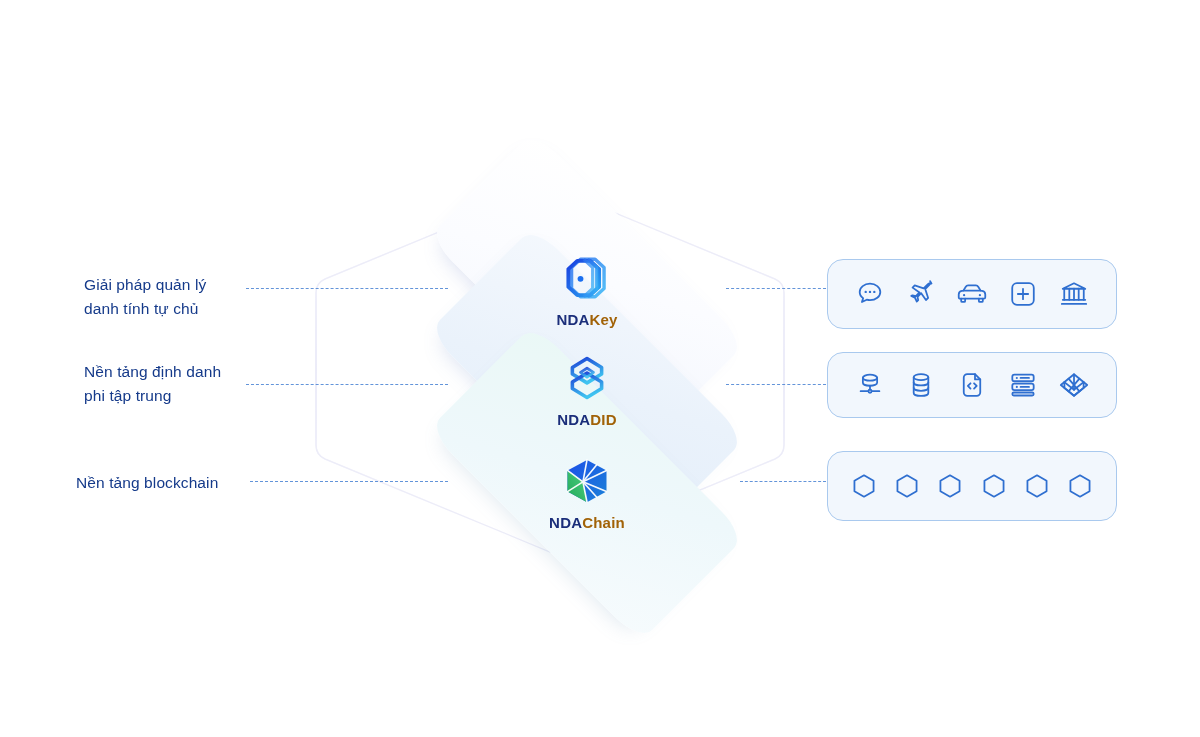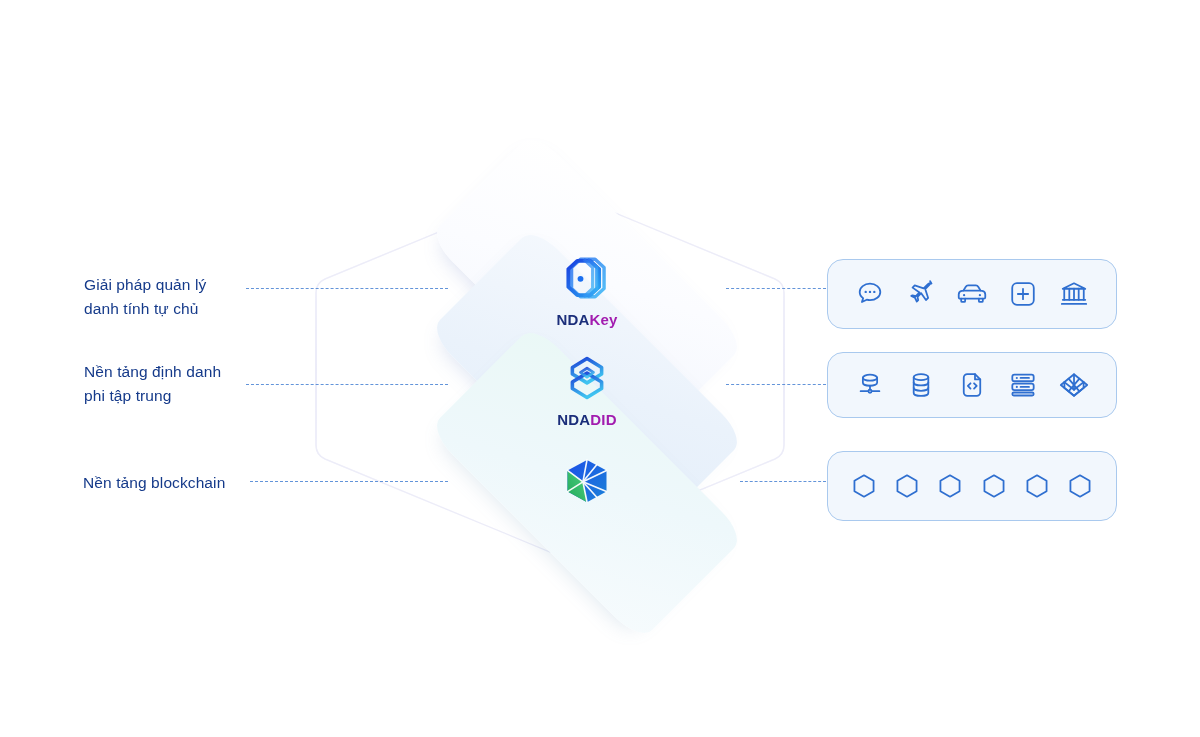--- a/index.html
+++ b/index.html
@@ -17,21 +17,21 @@
     position:absolute;
     color:#153a8a;
     font-size:15.5px;
     line-height:24px;
     letter-spacing:.1px;
     white-space:pre-line;
     font-weight:400;
   }
   #lab0{left:84px;top:273px;}
   #lab1{left:84px;top:360px;}
-  #lab2{left:83px;top:471px;}
+  #lab2{left:76px;top:471px;}
 
   
   .dash{
     position:absolute;height:0;
     border-top:1.6px dashed #5b8fd8;
     opacity:.95;
   }
 
   
   .hexwrap{position:absolute;left:313px;top:183px;width:474px;height:372px;}
@@ -49,21 +49,21 @@
   
   .layer{position:absolute;width:300px;text-align:center;}
   .logo{width:52px;height:52px;margin:0 auto;display:block;}
   .lname{
     margin-top:7px;
     font-size:15px;
     font-weight:bold;
     color:#1b2e7a;
     letter-spacing:.2px;
   }
-  .lname .accent{color:#a21caf;}
+  .lname .accent{color:#a16207;}
 
   
   .card{
     position:absolute;
     background:#f2f7fd;
     border:1.4px solid #a9c9ee;
     border-radius:16px;
     display:flex;
     align-items:center;
     justify-content:space-around;
@@ -160,20 +160,21 @@
           <line x1="27" y1="33" x2="56" y2="19"></line>
           <line x1="27" y1="33" x2="56" y2="45"></line>
           <line x1="27" y1="33" x2="32" y2="58"></line>
           <line x1="27" y1="33" x2="8" y2="45"></line>
           <line x1="27" y1="33" x2="8" y2="19"></line>
           <line x1="27" y1="33" x2="44" y2="12"></line>
           <line x1="27" y1="33" x2="44" y2="52"></line>
         </g>
       </g>
     </svg>
+    <div class="lname"><span>NDA</span><span class="accent">Chain</span></div>
   </div>
 
   <div class="label" id="lab1">Nền tảng định danh
 phi tập trung</div>
   <div class="label" id="lab0">Giải pháp quản lý
 danh tính tự chủ</div>
   <div class="label" id="lab2">Nền tảng blockchain</div>
 
   <div class="dash" style="left:246px;top:288px;width:202px;"></div>
   <div class="dash" style="left:246px;top:384px;width:202px;"></div>

